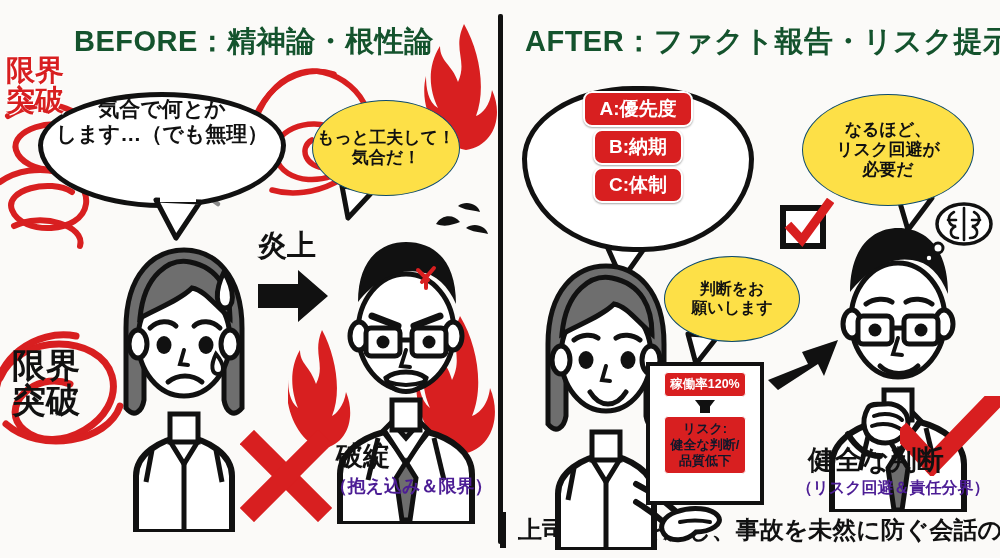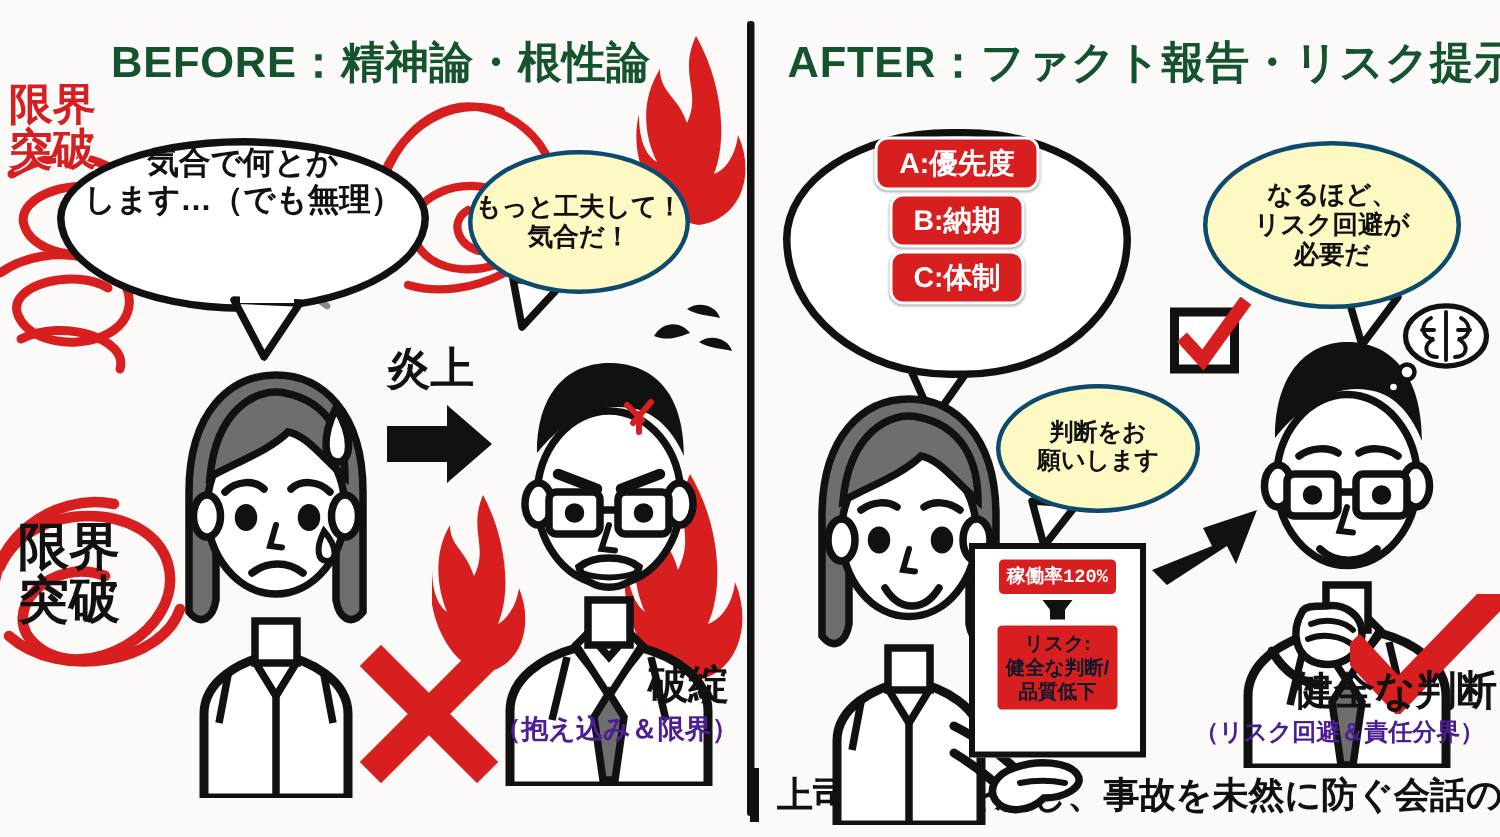--- a/index.html
+++ b/index.html
@@ -31,21 +31,21 @@
   .scribble{position:absolute;pointer-events:none;}
 
   
   .cloud{
     position:absolute;background:#fff;border:5px solid #111;
     border-radius:50% 50% 50% 50%/46% 46% 54% 54%;
     display:flex;align-items:flex-start;justify-content:center;
     text-align:center;box-sizing:border-box;
   }
   .oval{
-    position:absolute;background:#fef9c3;border:3px solid #0c4a6e;
+    position:absolute;background:#fde047;border:1px solid #0c4a6e;
     border-radius:50%;
     display:flex;align-items:center;justify-content:center;
     text-align:center;box-sizing:border-box;
   }
   .tail{position:absolute;}
 
   
   .badge{
     background:#d81f20;color:#fff;font-weight:bold;
     border-radius:9px;text-align:center;
@@ -57,39 +57,38 @@
   #fact-card{
     position:absolute;left:646px;top:362px;width:118px;height:143px;
     background:#fff;border:4px solid #111;box-sizing:border-box;
     display:flex;flex-direction:column;align-items:center;
     padding-top:6px;z-index:7;
   }
   .fact-chip{
     background:#d81f20;color:#fff;font-weight:bold;font-size:12.5px;
     border-radius:4px;padding:3px 5px;white-space:nowrap;
     border:1.5px solid #fff;
-    font-family:Liberation Mono, monospace;
   }
   .fact-risk{
     background:#d81f20;color:#0f172a;font-weight:bold;font-size:13px;
     border-radius:4px;padding:4px 6px;line-height:1.22;text-align:center;
     border:1.5px solid #fff;
   }
   .fact-arrow{
     width:0;height:0;border-left:10px solid transparent;
     border-right:10px solid transparent;border-top:13px solid #111;
     margin:3px 0 3px 0;position:relative;
   }
   .fact-arrow:before{
     content:"";position:absolute;left:-5px;top:-11px;
     width:10px;height:11px;background:#111;
   }
 
   
-  .caption-main{font-weight:bold;color:#111;font-size:27px;text-align:right;white-space:nowrap;}
+  .caption-main{font-weight:bold;color:#111;font-size:27px;text-align:left;white-space:nowrap;}
   .caption-sub{font-weight:bold;color:#4c1d95;font-size:18px;text-align:center;white-space:nowrap;}
 
   .footer-bar{position:absolute;left:500px;top:512px;width:6px;height:36px;background:#111;}
   #footer-text{
     position:absolute;left:518px;top:514px;font-weight:bold;
     font-size:24px;color:#111;white-space:nowrap;
   }
 </style>
 </head>
 <body>

